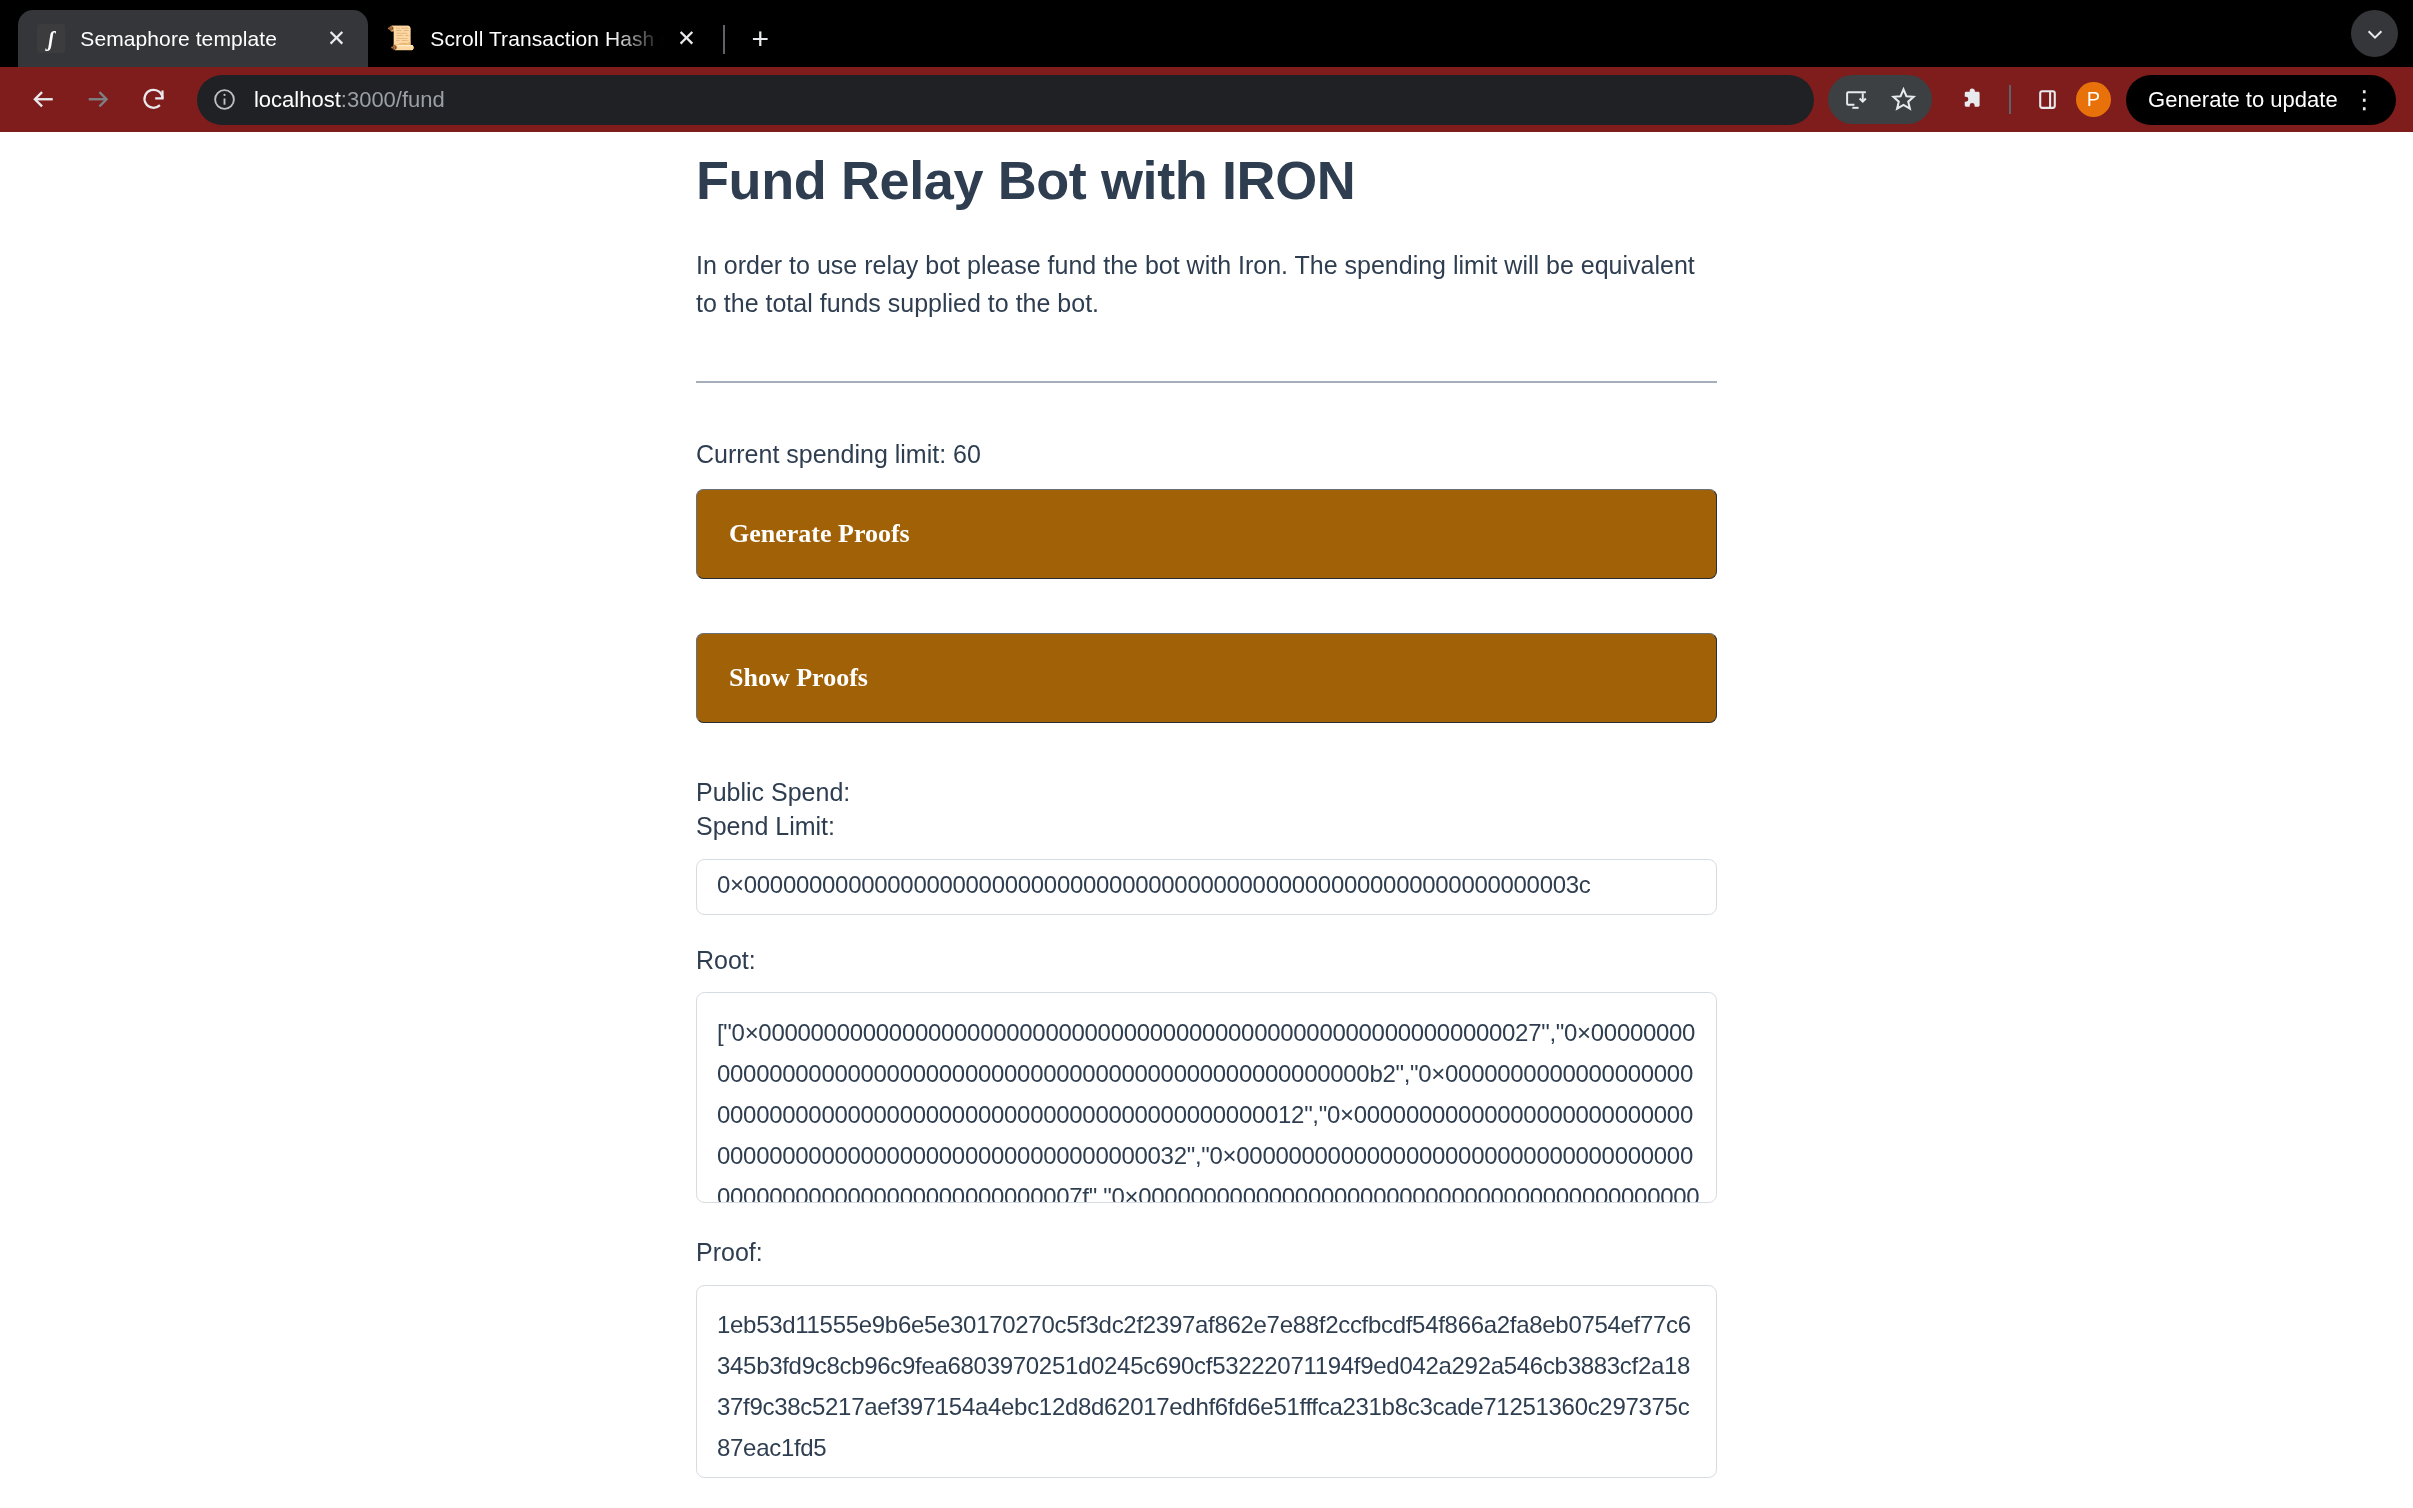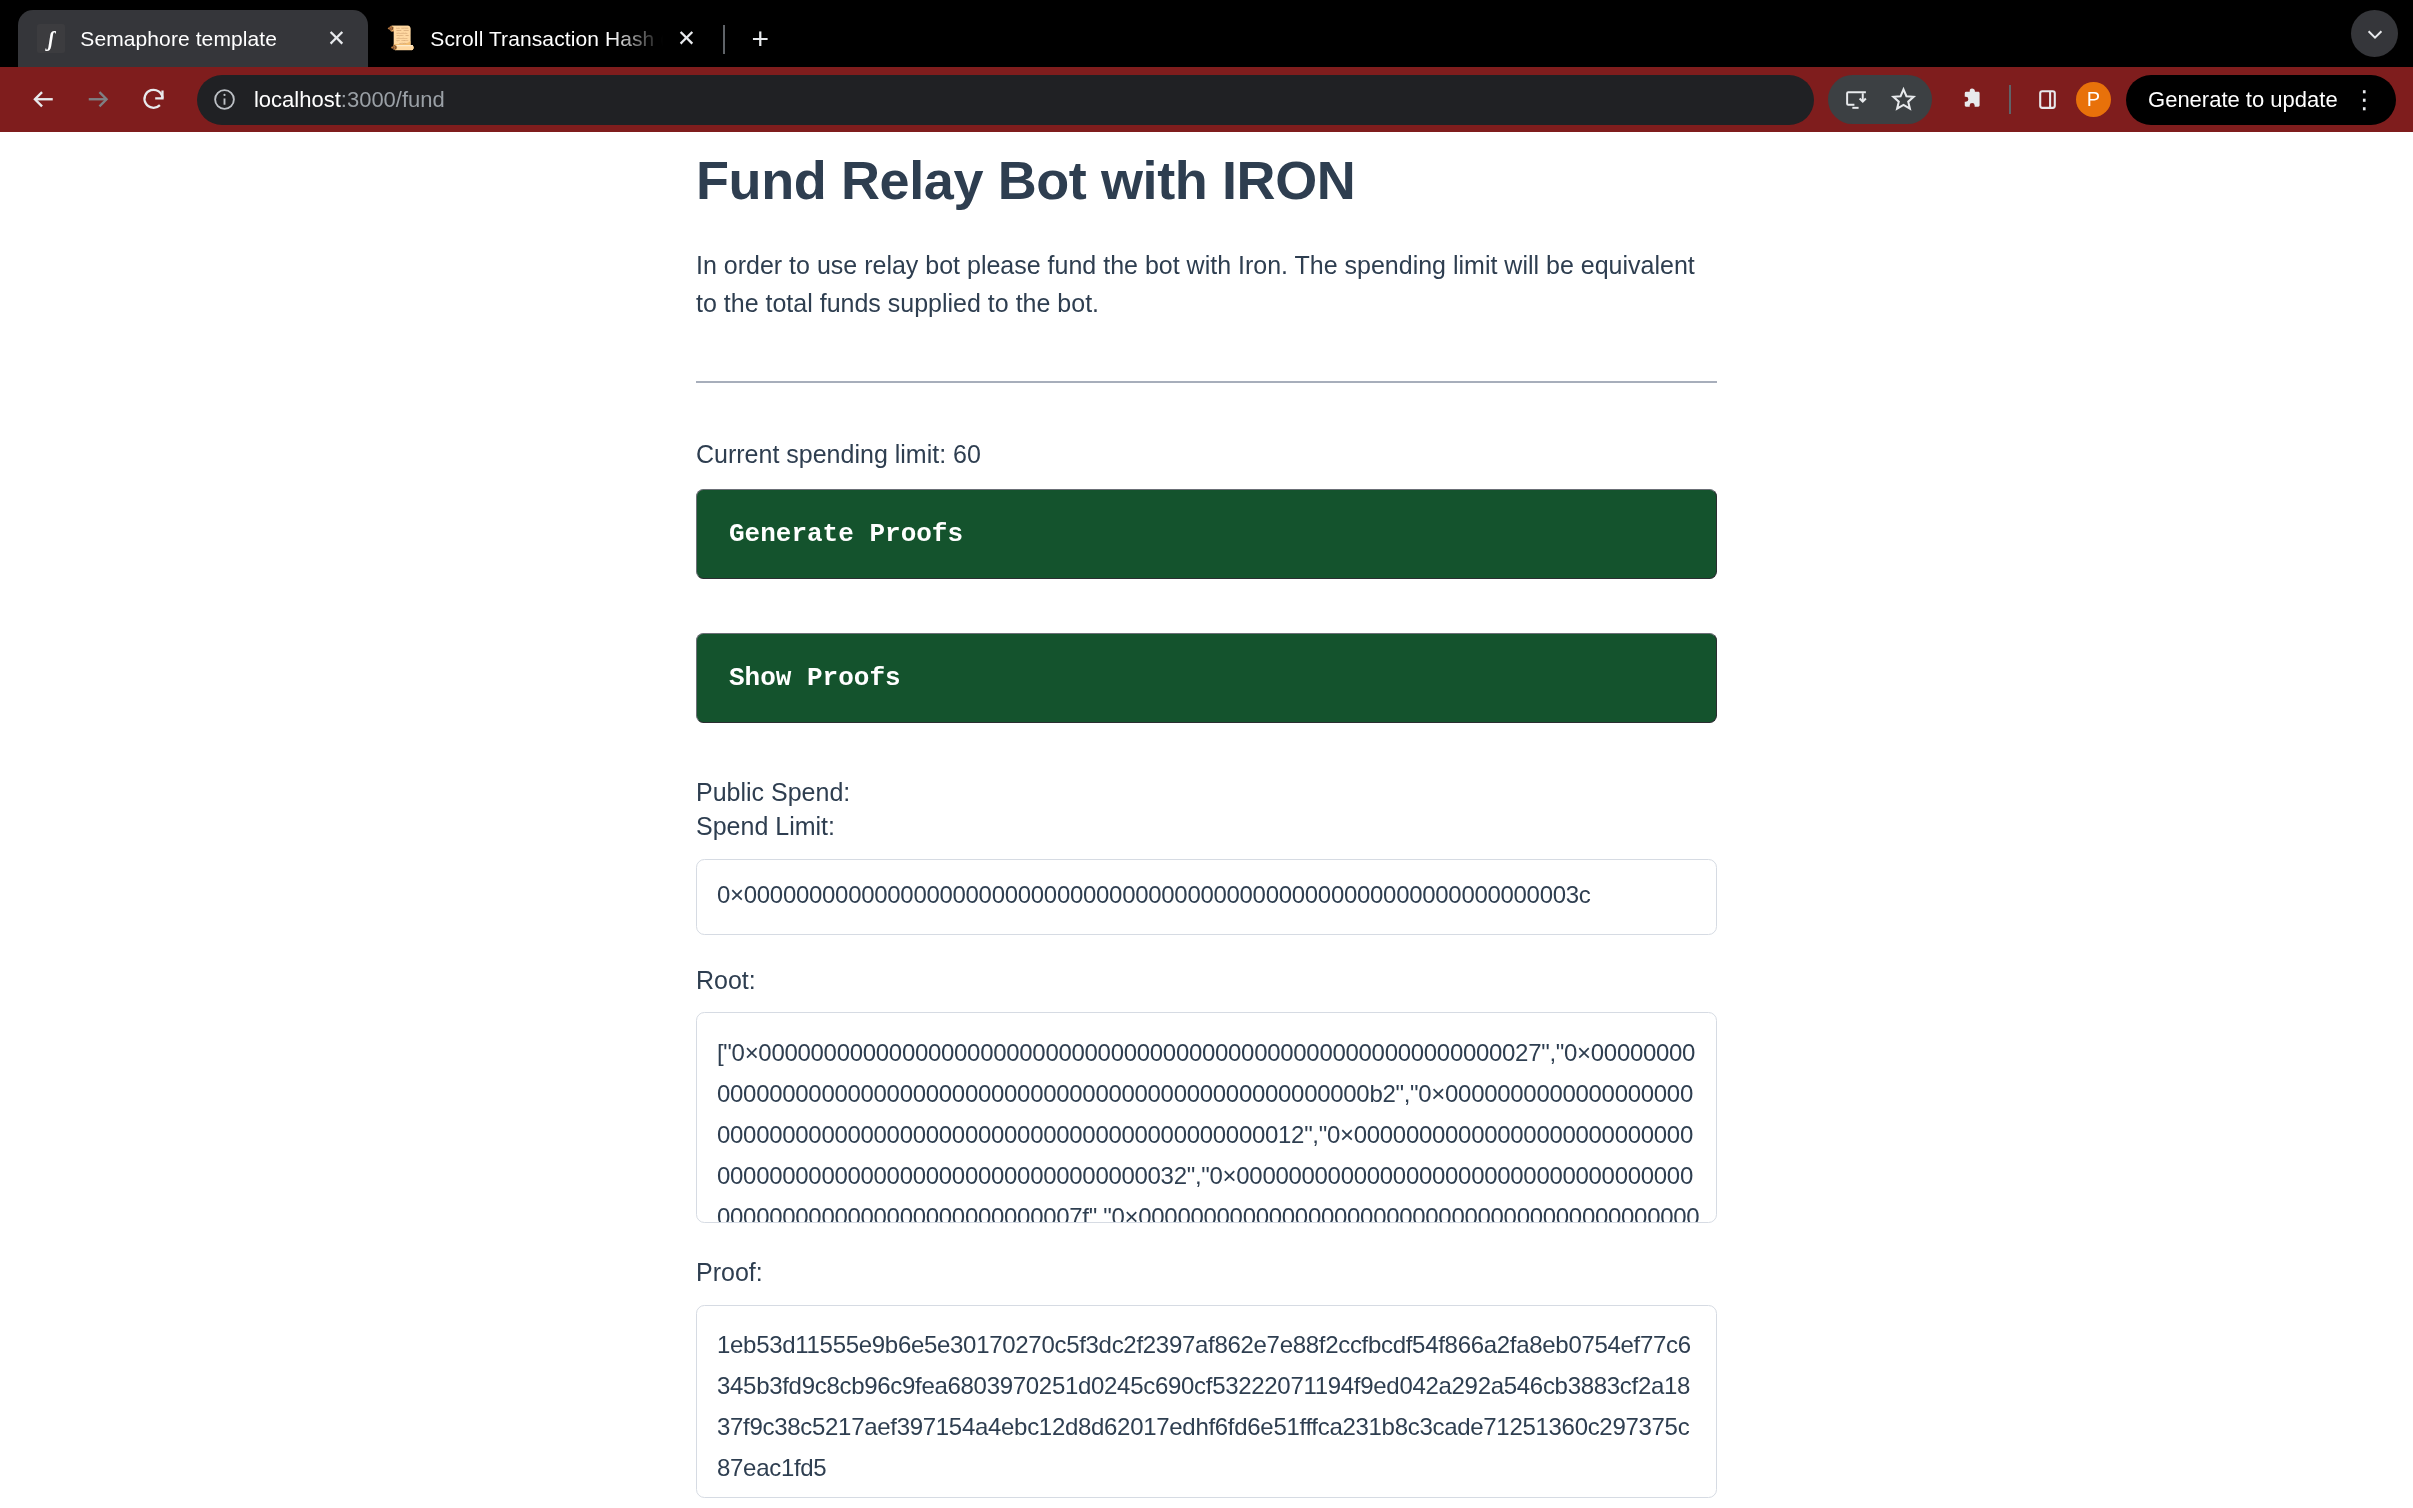--- a/index.html
+++ b/index.html
@@ -212,48 +212,48 @@
   }
   .limit-line {
     font-size: 25px;
     color: #2e3e50;
     margin-top: 57px;
   }
   .btn {
     display: block;
     width: 100%;
     height: 90px;
-    background: #14532d;
+    background: #a16207;
     color: #ffffff;
     font-size: 26px;
     font-weight: bold;
     text-align: left;
     padding-left: 32px;
     border: 1.7px solid #6b6f76;
     border-right-color: #2b2d31;
     border-bottom-color: #2b2d31;
     border-radius: 7.5px;
-    font-family: Liberation Mono, monospace;
+    font-family: Liberation Serif, serif;
     cursor: pointer;
     line-height: 86px;
   }
   .btn.generate { margin-top: 20px; }
   .btn.show { margin-top: 54px; }
 
   .field-label {
     font-size: 25px;
     color: #2e3e50;
     margin-top: 0;
     line-height: 1.38;
   }
   .labels-block { margin-top: 52px; }
 
   .text-input {
     width: 100%;
-    height: 76px;
+    height: 56px;
     border: 1.7px solid #d6dbe3;
     border-radius: 8.4px;
     background: #ffffff;
     font-size: 24px;
     color: #2e3e50;
     padding: 0 15px 4px 20px;
     margin-top: 15px;
     font-family: "Liberation Sans", sans-serif;
     outline: none;
     overflow: hidden;

